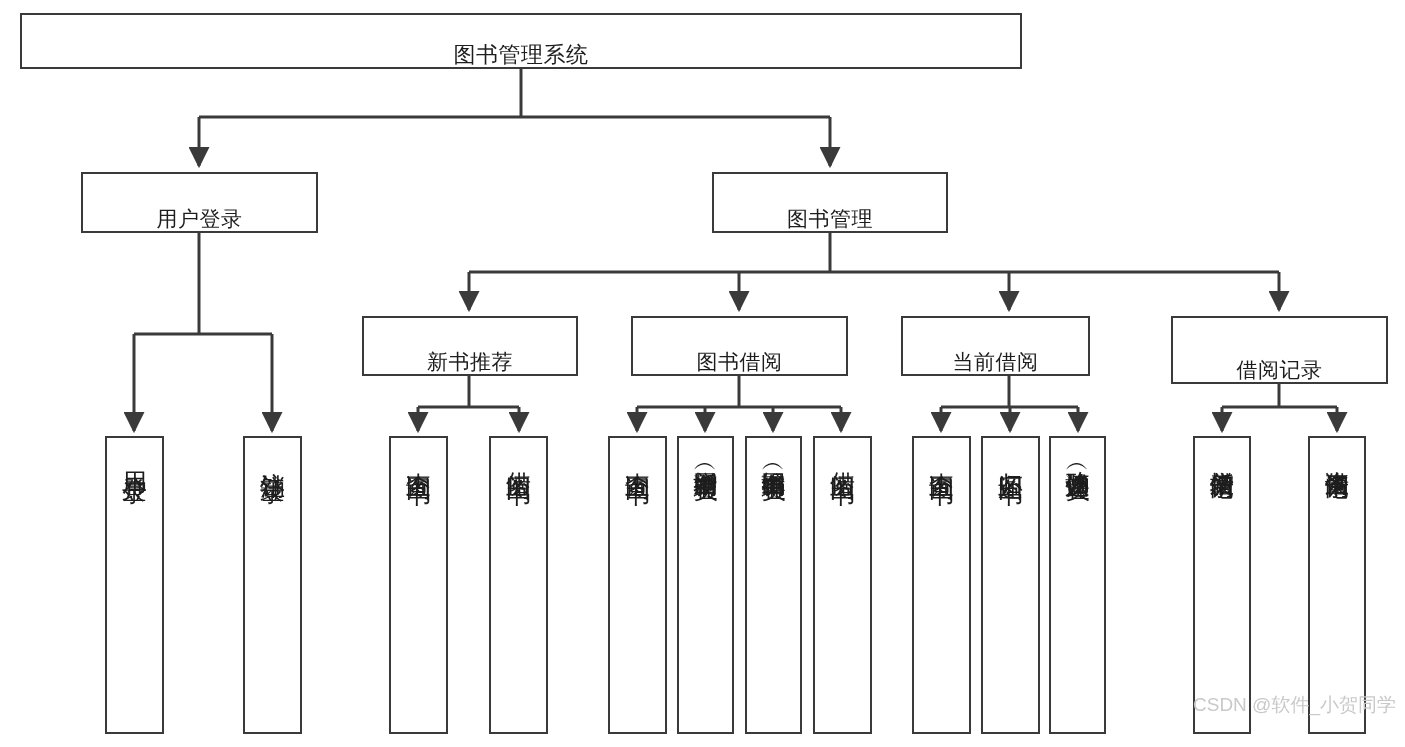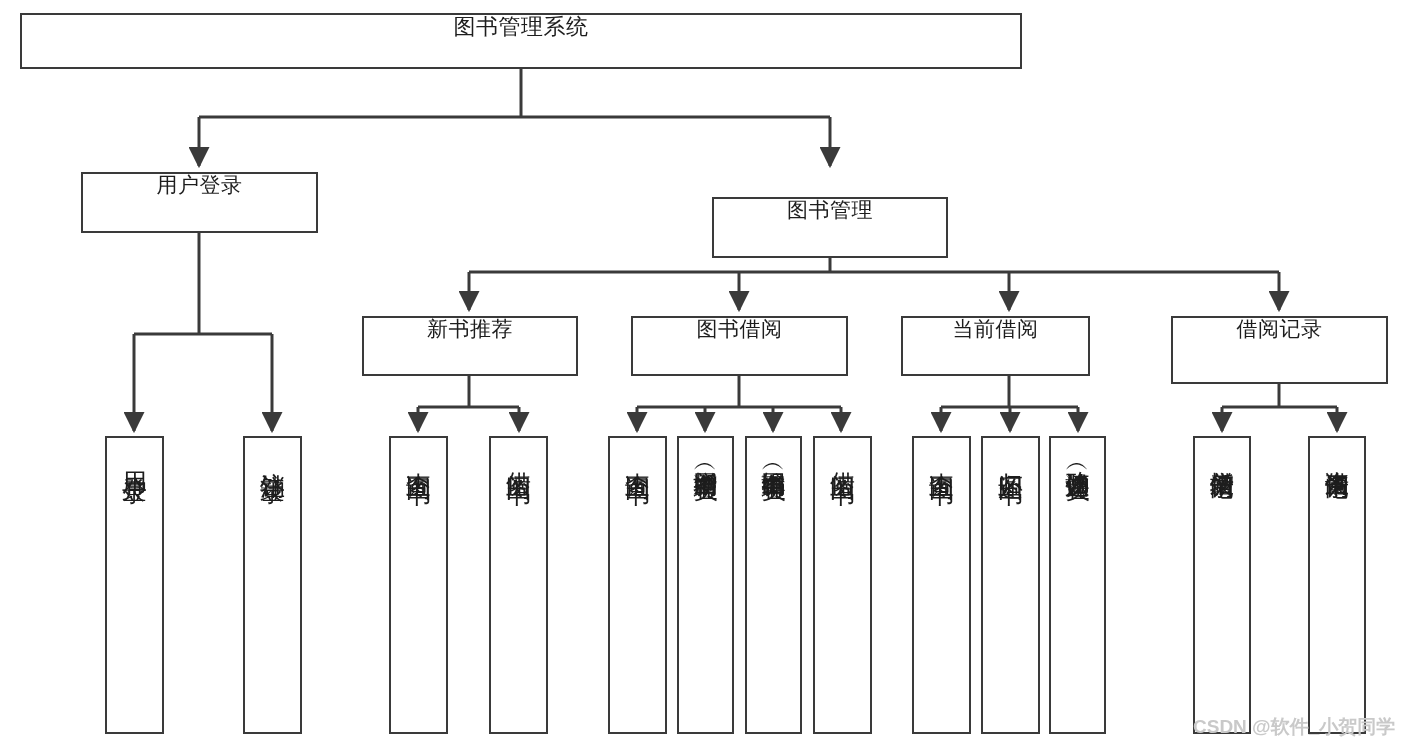--- a/index.html
+++ b/index.html
@@ -23,21 +23,21 @@
     top: 0;
     width: 1405px;
     height: 747px;
   }
   .node {
     position: absolute;
     box-sizing: border-box;
     background: #ffffff;
     border: 2px solid #3a3a3a;
     display: flex;
-    align-items: flex-start;
+    align-items: flex-end;
     justify-content: center;
     color: #1d1d1d;
   }
   .node-label {
     display: block;
     text-align: center;
     line-height: 1.08;
     letter-spacing: 0.5px;
     white-space: nowrap;
   }
@@ -129,21 +129,21 @@
     </g>
   </svg>
 
   <div class="node horiz root" style="left:20px; top:13px; width:1002px; height:56px;">
     <span class="node-label">图书管理系统</span>
   </div>
 
   <div class="node horiz" style="left:81px; top:172px; width:237px; height:61px;">
     <span class="node-label">用户登录</span>
   </div>
-  <div class="node horiz" style="left:712px; top:172px; width:236px; height:61px;margin-top:25px;">
+  <div class="node horiz" style="left:712px; top:172px; width:236px; height:61px;">
     <span class="node-label">图书管理</span>
   </div>
 
   <div class="node horiz" style="left:362px; top:316px; width:216px; height:60px;">
     <span class="node-label">新书推荐</span>
   </div>
   <div class="node horiz" style="left:631px; top:316px; width:217px; height:60px;">
     <span class="node-label">图书借阅</span>
   </div>
   <div class="node horiz" style="left:901px; top:316px; width:189px; height:60px;">
@@ -190,15 +190,15 @@
     <span class="node-label">确认归还（管理员）</span>
   </div>
 
   <div class="node leaf tight" style="left:1193px; top:436px; width:58px; height:298px;">
     <span class="node-label">新增借阅记录</span>
   </div>
   <div class="node leaf tight" style="left:1308px; top:436px; width:58px; height:298px;">
     <span class="node-label">查询借阅记录</span>
   </div>
 
-  <div class="watermark" style="left:1193px; top:714px;font-weight:bold;">CSDN @软件_小贺同学</div>
+  <div class="watermark" style="left:1193px; top:692px;">CSDN @软件_小贺同学</div>
 
 </div>
 
 </body></html>

